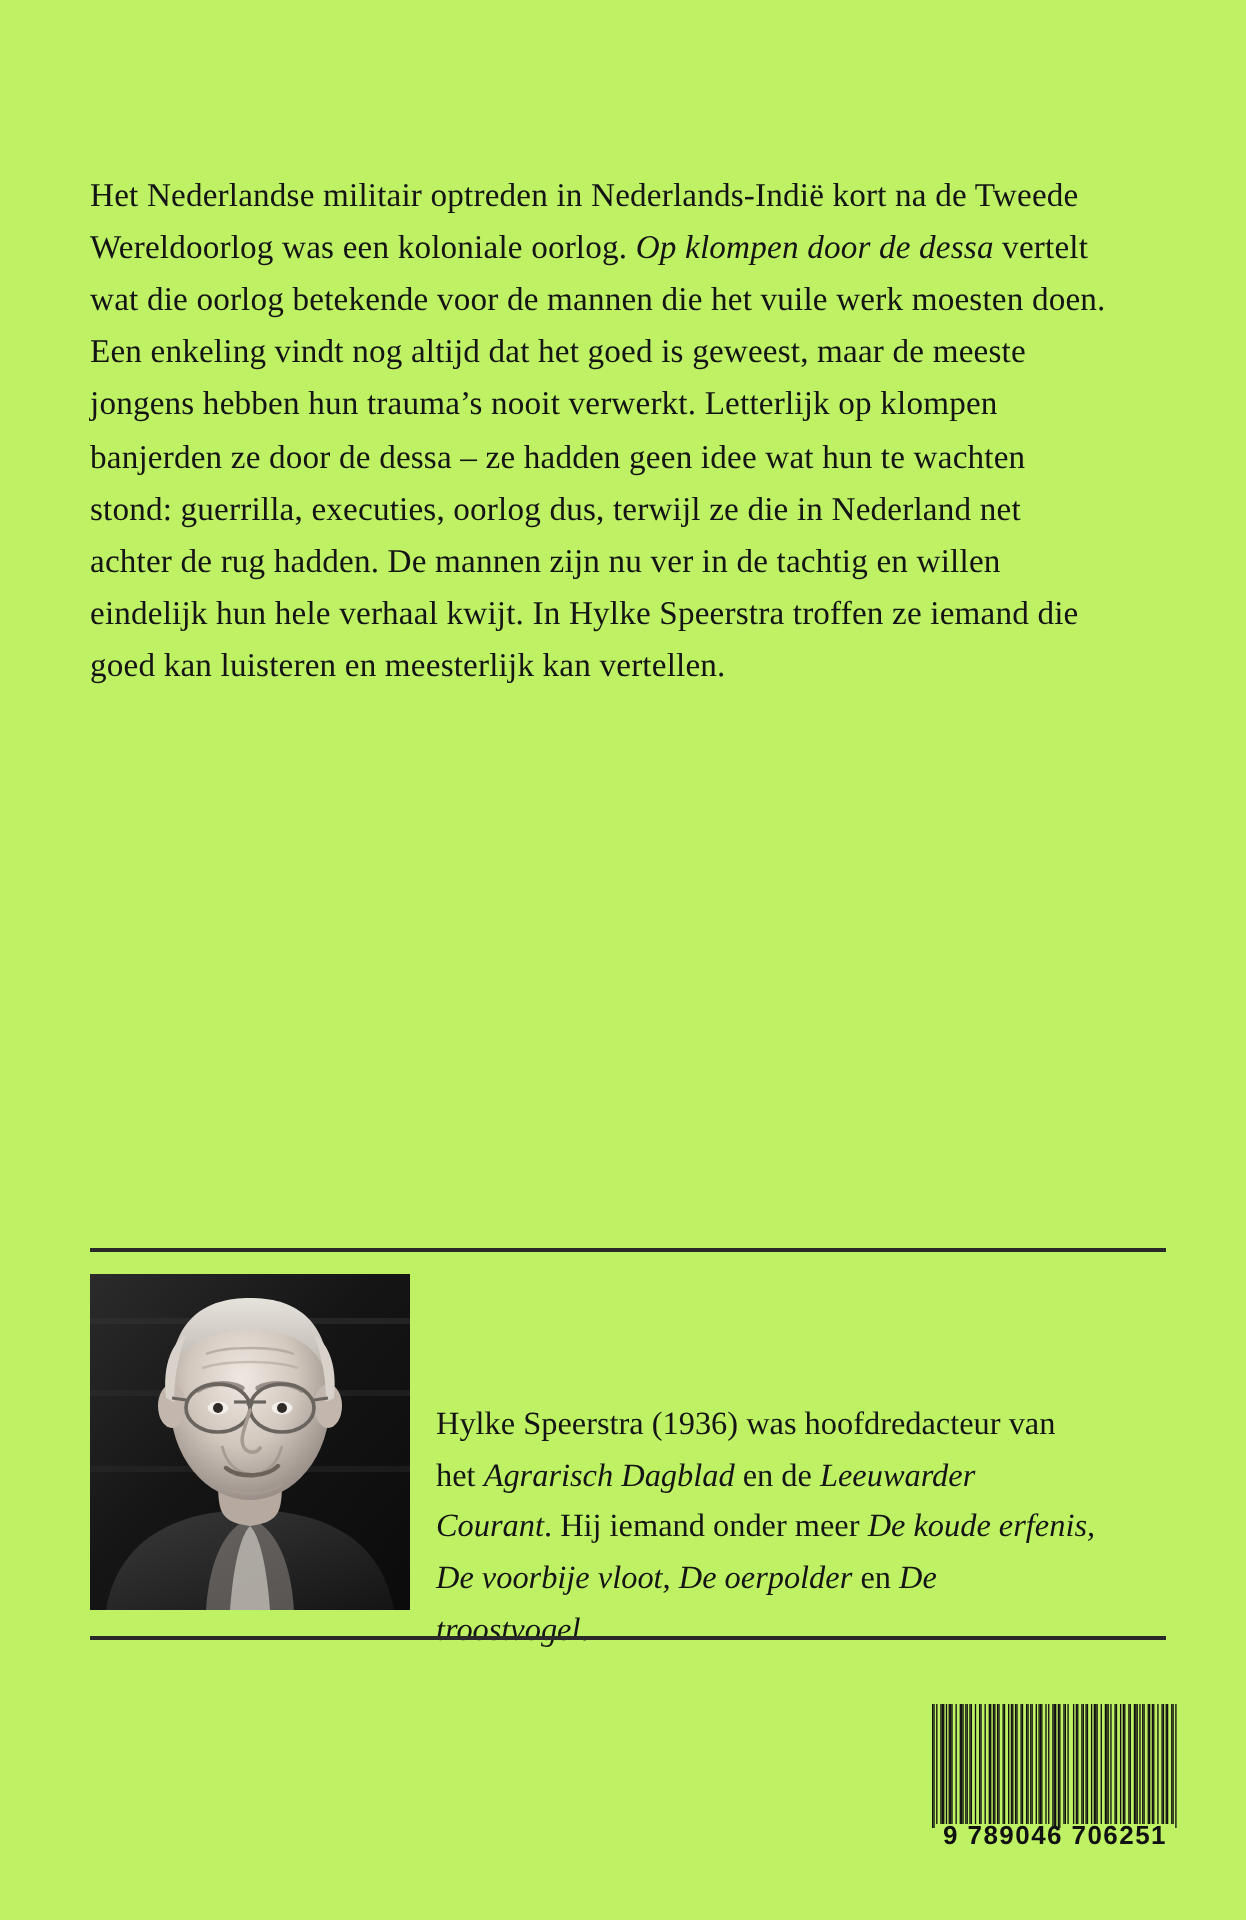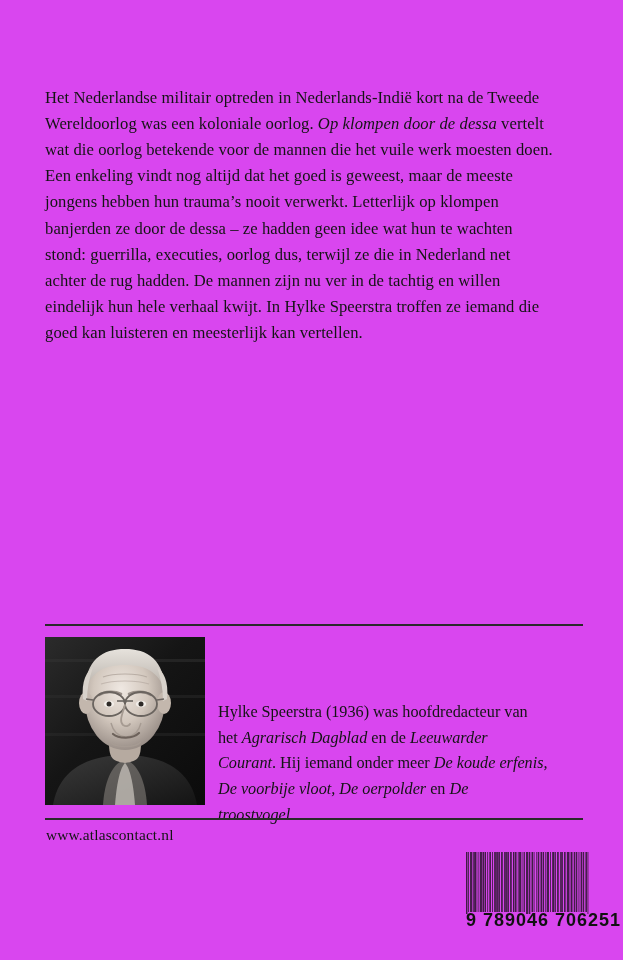--- a/index.html
+++ b/index.html
@@ -14,21 +14,21 @@
     position: relative;
     overflow: hidden;
     font-family: "Liberation Serif", serif;
     color: #1a1a1a;
     -webkit-font-smoothing: antialiased;
   }
 
   .page {
     position: absolute;
     inset: 0;
-    background: #d946ef;
+    background: #bef264;
   }
 
   
   .blurb {
     position: absolute;
     left: 45px;
     top: 68px;
     width: 510px;
     font-family: "Liberation Serif", serif;
     font-size: 16.6px;
@@ -122,21 +122,21 @@
     width: 123px;
     height: 62px;
     display: block;
   }
   .barcode-digits {
     position: absolute;
     left: 0;
     top: 58px;
     width: 123px;
     font-family: "Liberation Sans", sans-serif;
-    font-size: 18px;
+    font-size: 13px;
     font-weight: 700;
     letter-spacing: 0.055em;
     color: #111111;
     white-space: nowrap;
     text-align: center;
   }
 </style>
 </head>
 <body>
 
@@ -217,21 +217,20 @@
       <path d="M68 97 C74 102 88 102 94 96" stroke="#6d625b" stroke-width="2.2" fill="none" stroke-linecap="round"></path>
 
       <path d="M66 106 C72 111 90 111 96 105" stroke="#a89d94" stroke-width="1.2" fill="none" opacity="0.7"></path>
     </svg>
   </div>
 
   <p class="bio"><span>Hylke Speerstra (1936) was hoofdredacteur van het </span><span class="t-italic">Agrarisch Dagblad</span><span> en de </span><span class="t-italic">Leeuwarder Courant</span><span>. Hij iemand onder meer </span><span class="t-italic">De koude erfenis, De voorbije vloot, De oerpolder</span><span> en </span><span class="t-italic">De troostvogel</span><span>.</span></p>
 
   <div class="rule rule-bottom"></div>
 
-  <div class="publisher-url">www.atlascontact.nl</div>
 
   <div class="barcode">
     <svg class="barcode-bars" viewBox="0 0 180 62" preserveAspectRatio="none">
         <rect x="0.000" y="0" width="0.971" height="62" fill="#111111"></rect>
         <rect x="1.011" y="0" width="0.971" height="62" fill="#111111"></rect>
         <rect x="3.034" y="0" width="0.971" height="60" fill="#111111"></rect>
         <rect x="6.067" y="0" width="0.971" height="60" fill="#111111"></rect>
         <rect x="7.079" y="0" width="0.971" height="60" fill="#111111"></rect>
         <rect x="8.090" y="0" width="0.971" height="60" fill="#111111"></rect>
         <rect x="10.112" y="0" width="0.971" height="60" fill="#111111"></rect>

